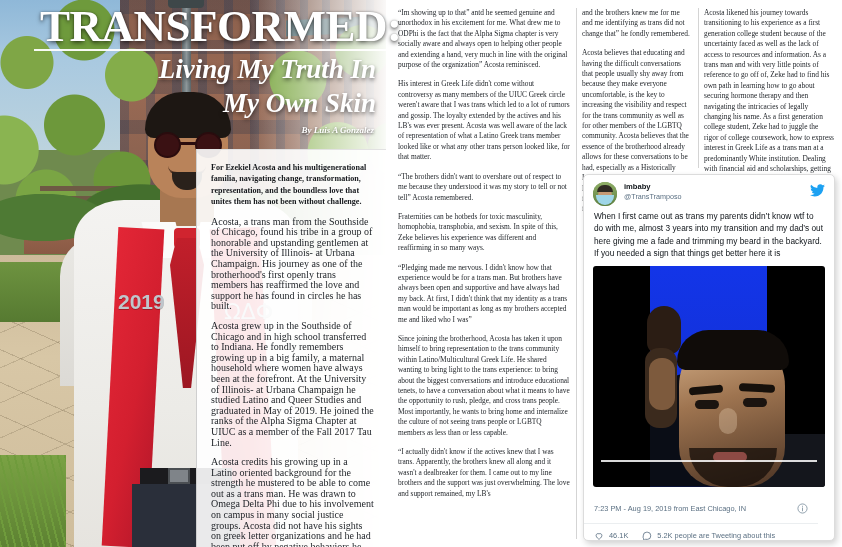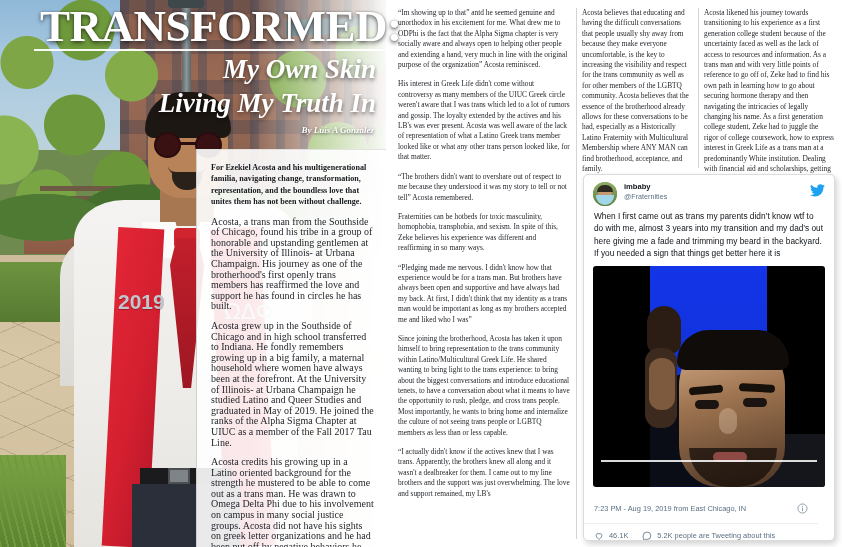--- a/index.html
+++ b/index.html
@@ -352,22 +352,22 @@
     <div class="stole-gl">ΩΔΦ</div>
     <div class="p-belt"></div>
     <div class="p-buckle"></div>
     <div class="p-pants"></div>
 
     <div class="hero-fade"></div>
   </div>
 
   <div class="title-wrap">
     <div class="title-main">TRANSFORMED:</div>
+    <div class="title-sub">Living My Truth In</div>
     <div class="title-sub">My Own Skin</div>
-    <div class="title-sub">Living My Truth In</div>
     <div class="byline">By Luis A Gonzalez</div>
   </div>
 
   <div class="intro-box">
     <div class="intro-lead">For Ezekiel Acosta and his multigenerational familia, navigating change, transformation, representation, and the boundless love that unites them has not been without challenge.</div>
     <div class="intro-p">Acosta, a trans man from the Southside of Chicago, found his tribe in a group of honorable and upstanding gentlemen at the University of Illinois- at Urbana Champaign. His journey as one of the brotherhood's first openly trans members has reaffirmed the love and support he has found in circles he has built.</div>
     <div class="intro-p">Acosta grew up in the Southside of Chicago and in high school transferred to Indiana. He fondly remembers growing up in a big family, a maternal household where women have always been at the forefront. At the University of Illinois- at Urbana Champaign he studied Latino and Queer Studies and graduated in May of 2019. He joined the ranks of the Alpha Sigma Chapter at UIUC as a member of the Fall 2017 Tau Line.</div>
     <div class="intro-p">Acosta credits his growing up in a Latino oriented background for the strength he mustered to be able to come out as a trans man. He was drawn to Omega Delta Phi due to his involvement on campus in many social justice groups. Acosta did not have his sights on greek letter organizations and he had been put off by negative behaviors he had seen from some fraternities on campus. One evening, Acosta found himself at an event at the Latino Cultural Center and an active brother, who would later on go on to become his big brother in the fraternity, announced their Fall Recruitment.</div>
     <div class="intro-p">“I jokingly blurted out to my friend and to the brother making the announcement</div>
   </div>
@@ -378,41 +378,42 @@
     <p>“The brothers didn't want to overshare out of respect to me because they understood it was my story to tell or not tell” Acosta remembered.</p>
     <p>Fraternities can be hotbeds for toxic masculinity, homophobia, transphobia, and sexism. In spite of this, Zeke believes his experience was different and reaffirming in so many ways.</p>
     <p>“Pledging made me nervous. I didn't know how that experience would be for a trans man. But brothers have always been open and supportive and have always had my back. At first, I didn't think that my identity as a trans man would be important as long as my brothers accepted me and liked who I was”</p>
     <p>Since joining the brotherhood, Acosta has taken it upon himself to bring representation to the trans community within Latino/Multicultural Greek Life. He shared wanting to bring light to the trans experience: to bring about the biggest conversations and introduce educational tenets, to have a conversation about what it means to have the opportunity to rush, pledge, and cross trans people. Most importantly, he wants to bring home and internalize the culture of not seeing trans people or LGBTQ members as less than or less capable.</p>
     <p>“I actually didn't know if the actives knew that I was trans. Apparently, the brothers knew all along and it wasn't a dealbreaker for them. I came out to my line brothers and the support was just overwhelming. The love and support remained, my LB's</p>
   </div>
 
   <div class="col-rule" style="left:576px; height:531px;"></div>
 
   <div class="col col3">
+    <p>and the brothers knew me for me and me identifying as trans did not change that” he fondly remembered.</p>
     <p>Acosta believes that educating and having the difficult conversations that people usually shy away from because they make everyone uncomfortable, is the key to increasing the visibility and respect for the trans community as well as for other members of the LGBTQ community. Acosta believes that the essence of the brotherhood already allows for these conversations to be had, especially as a Historically Latino Fraternity with Multicultural Membership where ANY MAN can find brotherhood, acceptance, and family.</p>
   </div>
 
   <div class="col-rule" style="left:698px; height:160px;"></div>
 
   <div class="col col4">
     <p>Acosta likened his journey towards transitioning to his experience as a first generation college student because of the uncertainty faced as well as the lack of access to resources and information. As a trans man and with very little points of reference to go off of, Zeke had to find his own path in learning how to go about securing hormone therapy and then navigating the intricacies of legally changing his name. As a first generation college student, Zeke had to juggle the rigor of college coursework, how to express interest in Greek Life as a trans man at a predominantly White institution. Dealing with financial aid and scholarships, getting adequate advising, and being able to hold one's own on their college campus as a</p>
   </div>
 
   <div class="tweet">
 
     <div class="tw-head">
       <div class="tw-avatar">
         <div class="tw-av-sky"></div>
         <div class="tw-av-face"></div>
         <div class="tw-av-hair"></div>
         <div class="tw-av-mask"></div>
       </div>
       <div class="tw-names">
         <div class="tw-name">imbaby</div>
-        <div class="tw-handle">@Fraternities</div>
+        <div class="tw-handle">@TransTramposo</div>
       </div>
       <span class="tw-bird">
         <svg width="15" height="13" viewBox="0 0 24 20">
             <path fill="#1da1f2" d="M24 2.4a9.8 9.8 0 0 1-2.8.8A4.9 4.9 0 0 0 23.3.4a9.9 9.9 0 0 1-3.1 1.2A4.9 4.9 0 0 0 11.8 6 13.9 13.9 0 0 1 1.7.9 4.9 4.9 0 0 0 3.2 7.4 4.8 4.8 0 0 1 1 6.8v.1a4.9 4.9 0 0 0 3.9 4.8 4.9 4.9 0 0 1-2.2.1 4.9 4.9 0 0 0 4.6 3.4A9.9 9.9 0 0 1 0 17.3a13.9 13.9 0 0 0 7.5 2.2c9.1 0 14-7.5 14-14v-.7A10 10 0 0 0 24 2.4z"></path>
           </svg>
       </span>
     </div>
 
     <div class="tw-body">When I first came out as trans my parents didn’t know wtf to do with me, almost 3 years into my transition and my dad’s out here giving me a fade and trimming my beard in the backyard. If you needed a sign that things get better here it is</div>
 

